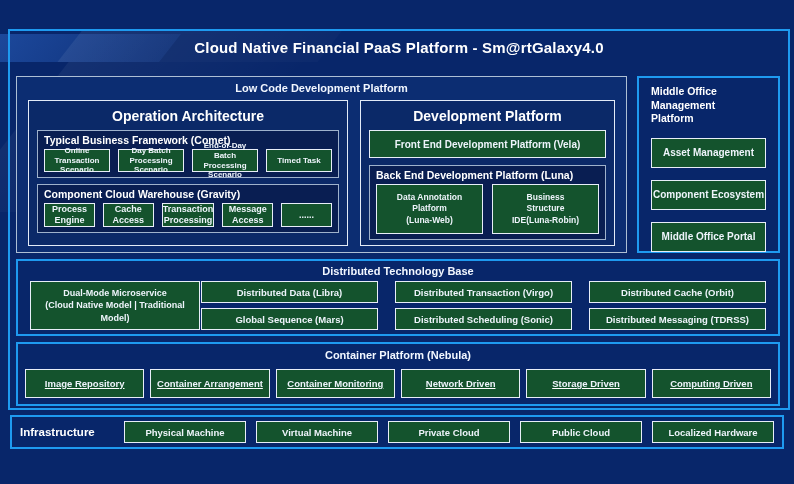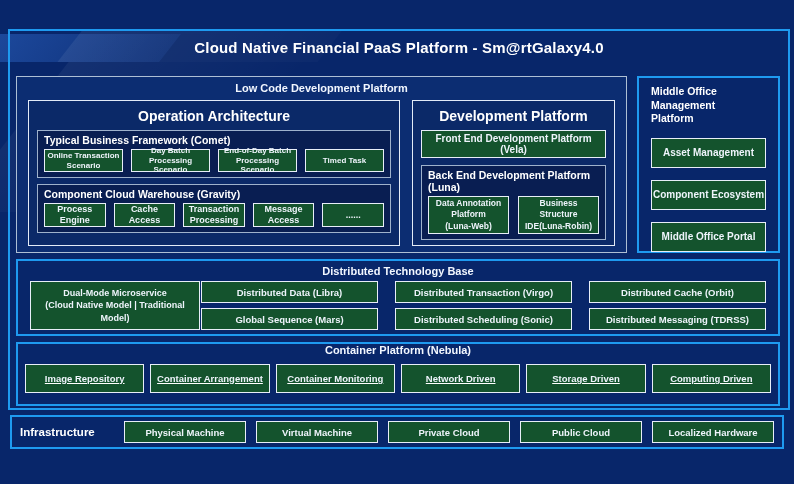--- a/index.html
+++ b/index.html
@@ -31,21 +31,21 @@
 
   .section-label { text-align: center; font-size: 11px; font-weight: bold; color: #f2f7ff; }
 
   
   .lowcode {
     position: absolute; left: 6px; top: 45px; width: 611px; height: 177px;
     border: 1px solid #aebfd4; background: #0c2d72; padding-top: 5px;
   }
   .lc-cols { display: flex; gap: 12px; padding: 6px 11px 0 11px; height: 152px; }
   .subpanel { border: 1px solid #e3ebf7; background: #0b2968; padding: 5px 8px; }
-  .op-arch { width: 372px; }
+  .op-arch { width: 320px; }
   .dev-platform { flex: 1; display: flex; flex-direction: column; }
   .panel-title { text-align: center; font-size: 14px; font-weight: bold; margin: 2px 0 6px 0; }
 
   .group { border: 1px solid #9fb2cc; background: #091e52; padding: 2px 6px 5px 6px; }
   .group + .group { margin-top: 6px; }
   .group-label { text-align: left; font-size: 10.5px; font-weight: bold; padding: 1px 0 3px 0; }
 
   .items { display: flex; gap: 8px; }
   .item {
     border: 1px solid #e8eef8; background: #14532d; color: #eef4fb;
@@ -78,21 +78,21 @@
   .dual-mode { width: 170px; height: 49px; font-size: 9px; line-height: 1.35; flex: none; }
   .dist-grid {
     flex: 1; display: grid; grid-template-columns: 1fr 1fr 1fr;
     column-gap: 17px; row-gap: 5px;
   }
   .dist-grid .item { height: 22px; font-size: 9.5px; }
 
   
   .container-platform {
     position: absolute; left: 6px; top: 311px; width: 764px; height: 64px;
-    border: 2px solid #1e9af0; 
+    border: 2px solid #1e9af0; padding-top: 5px;
   }
   .cp-items { display: flex; gap: 6px; padding: 8px 7px 0 7px; text-decoration: underline; }
   .cp-items .item { flex: 1; height: 29px; font-size: 9.5px; }
 
   
   .infrastructure {
     position: absolute; left: 10px; top: 415px; width: 774px; height: 34px;
     border: 2px solid #1e9af0; display: flex; align-items: center; padding: 0 8px; gap: 28px;
   }
   .infra-label { font-size: 11.5px; font-weight: bold; width: 76px; flex: none; }

